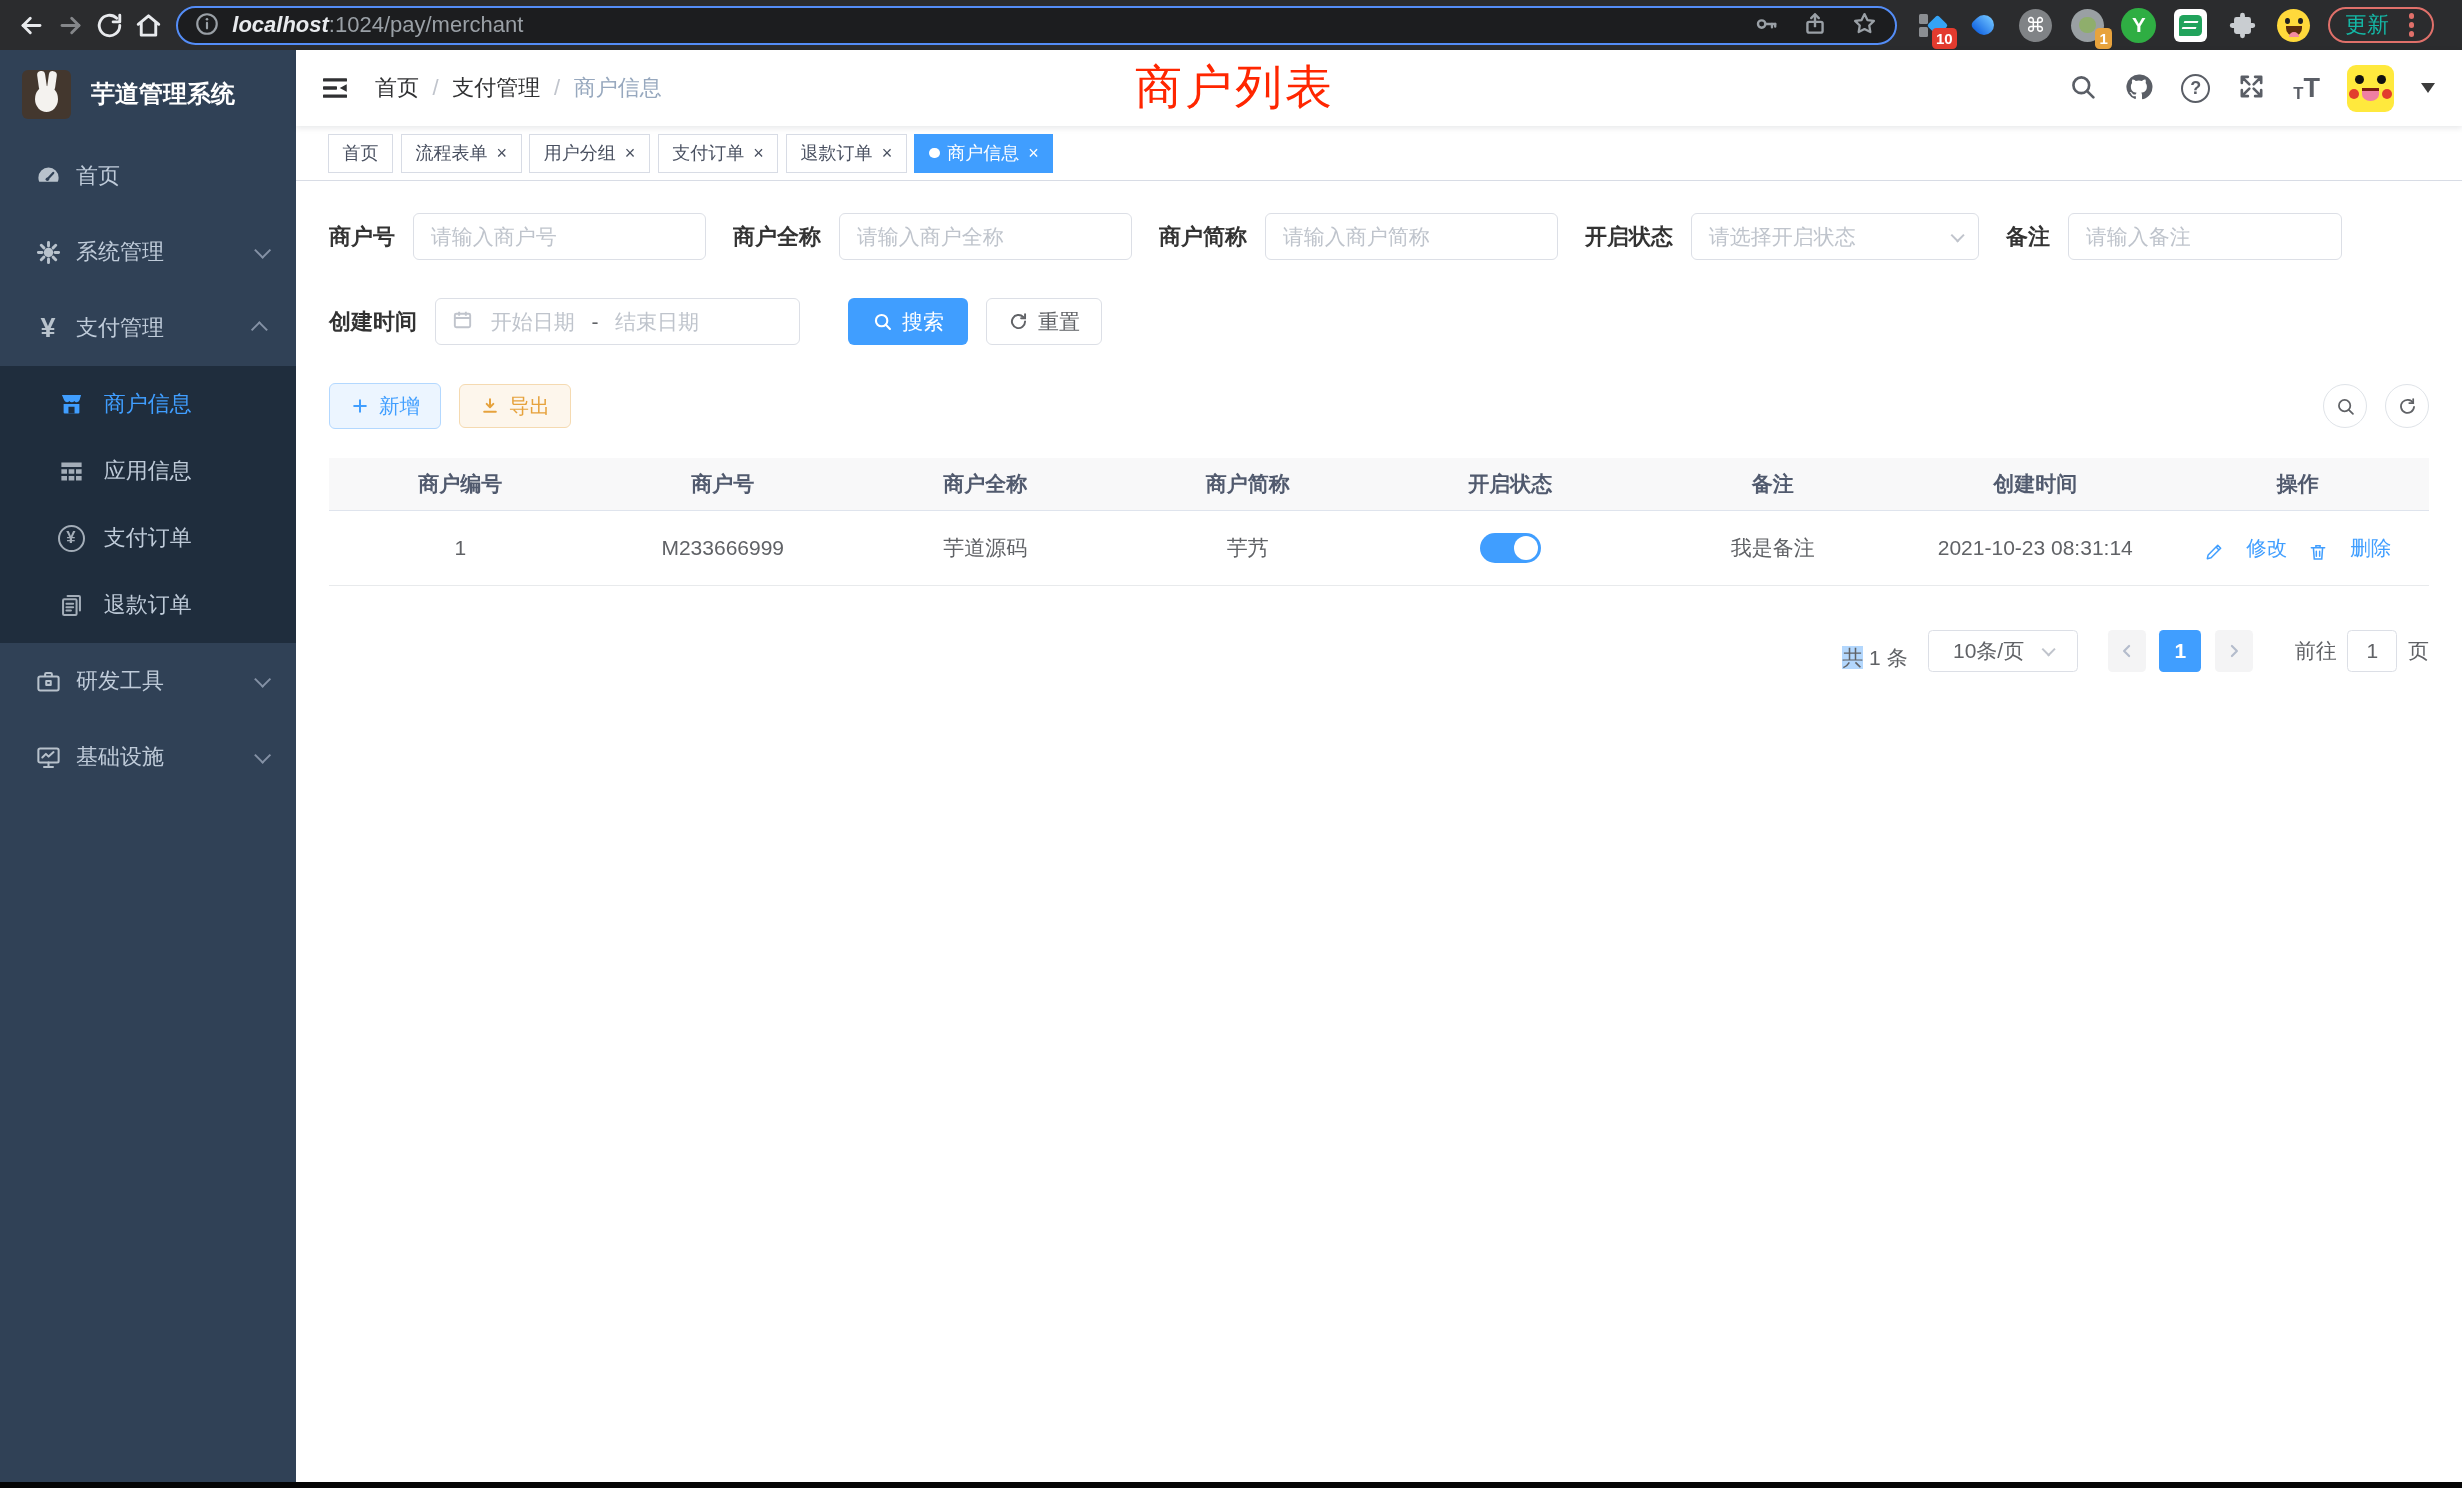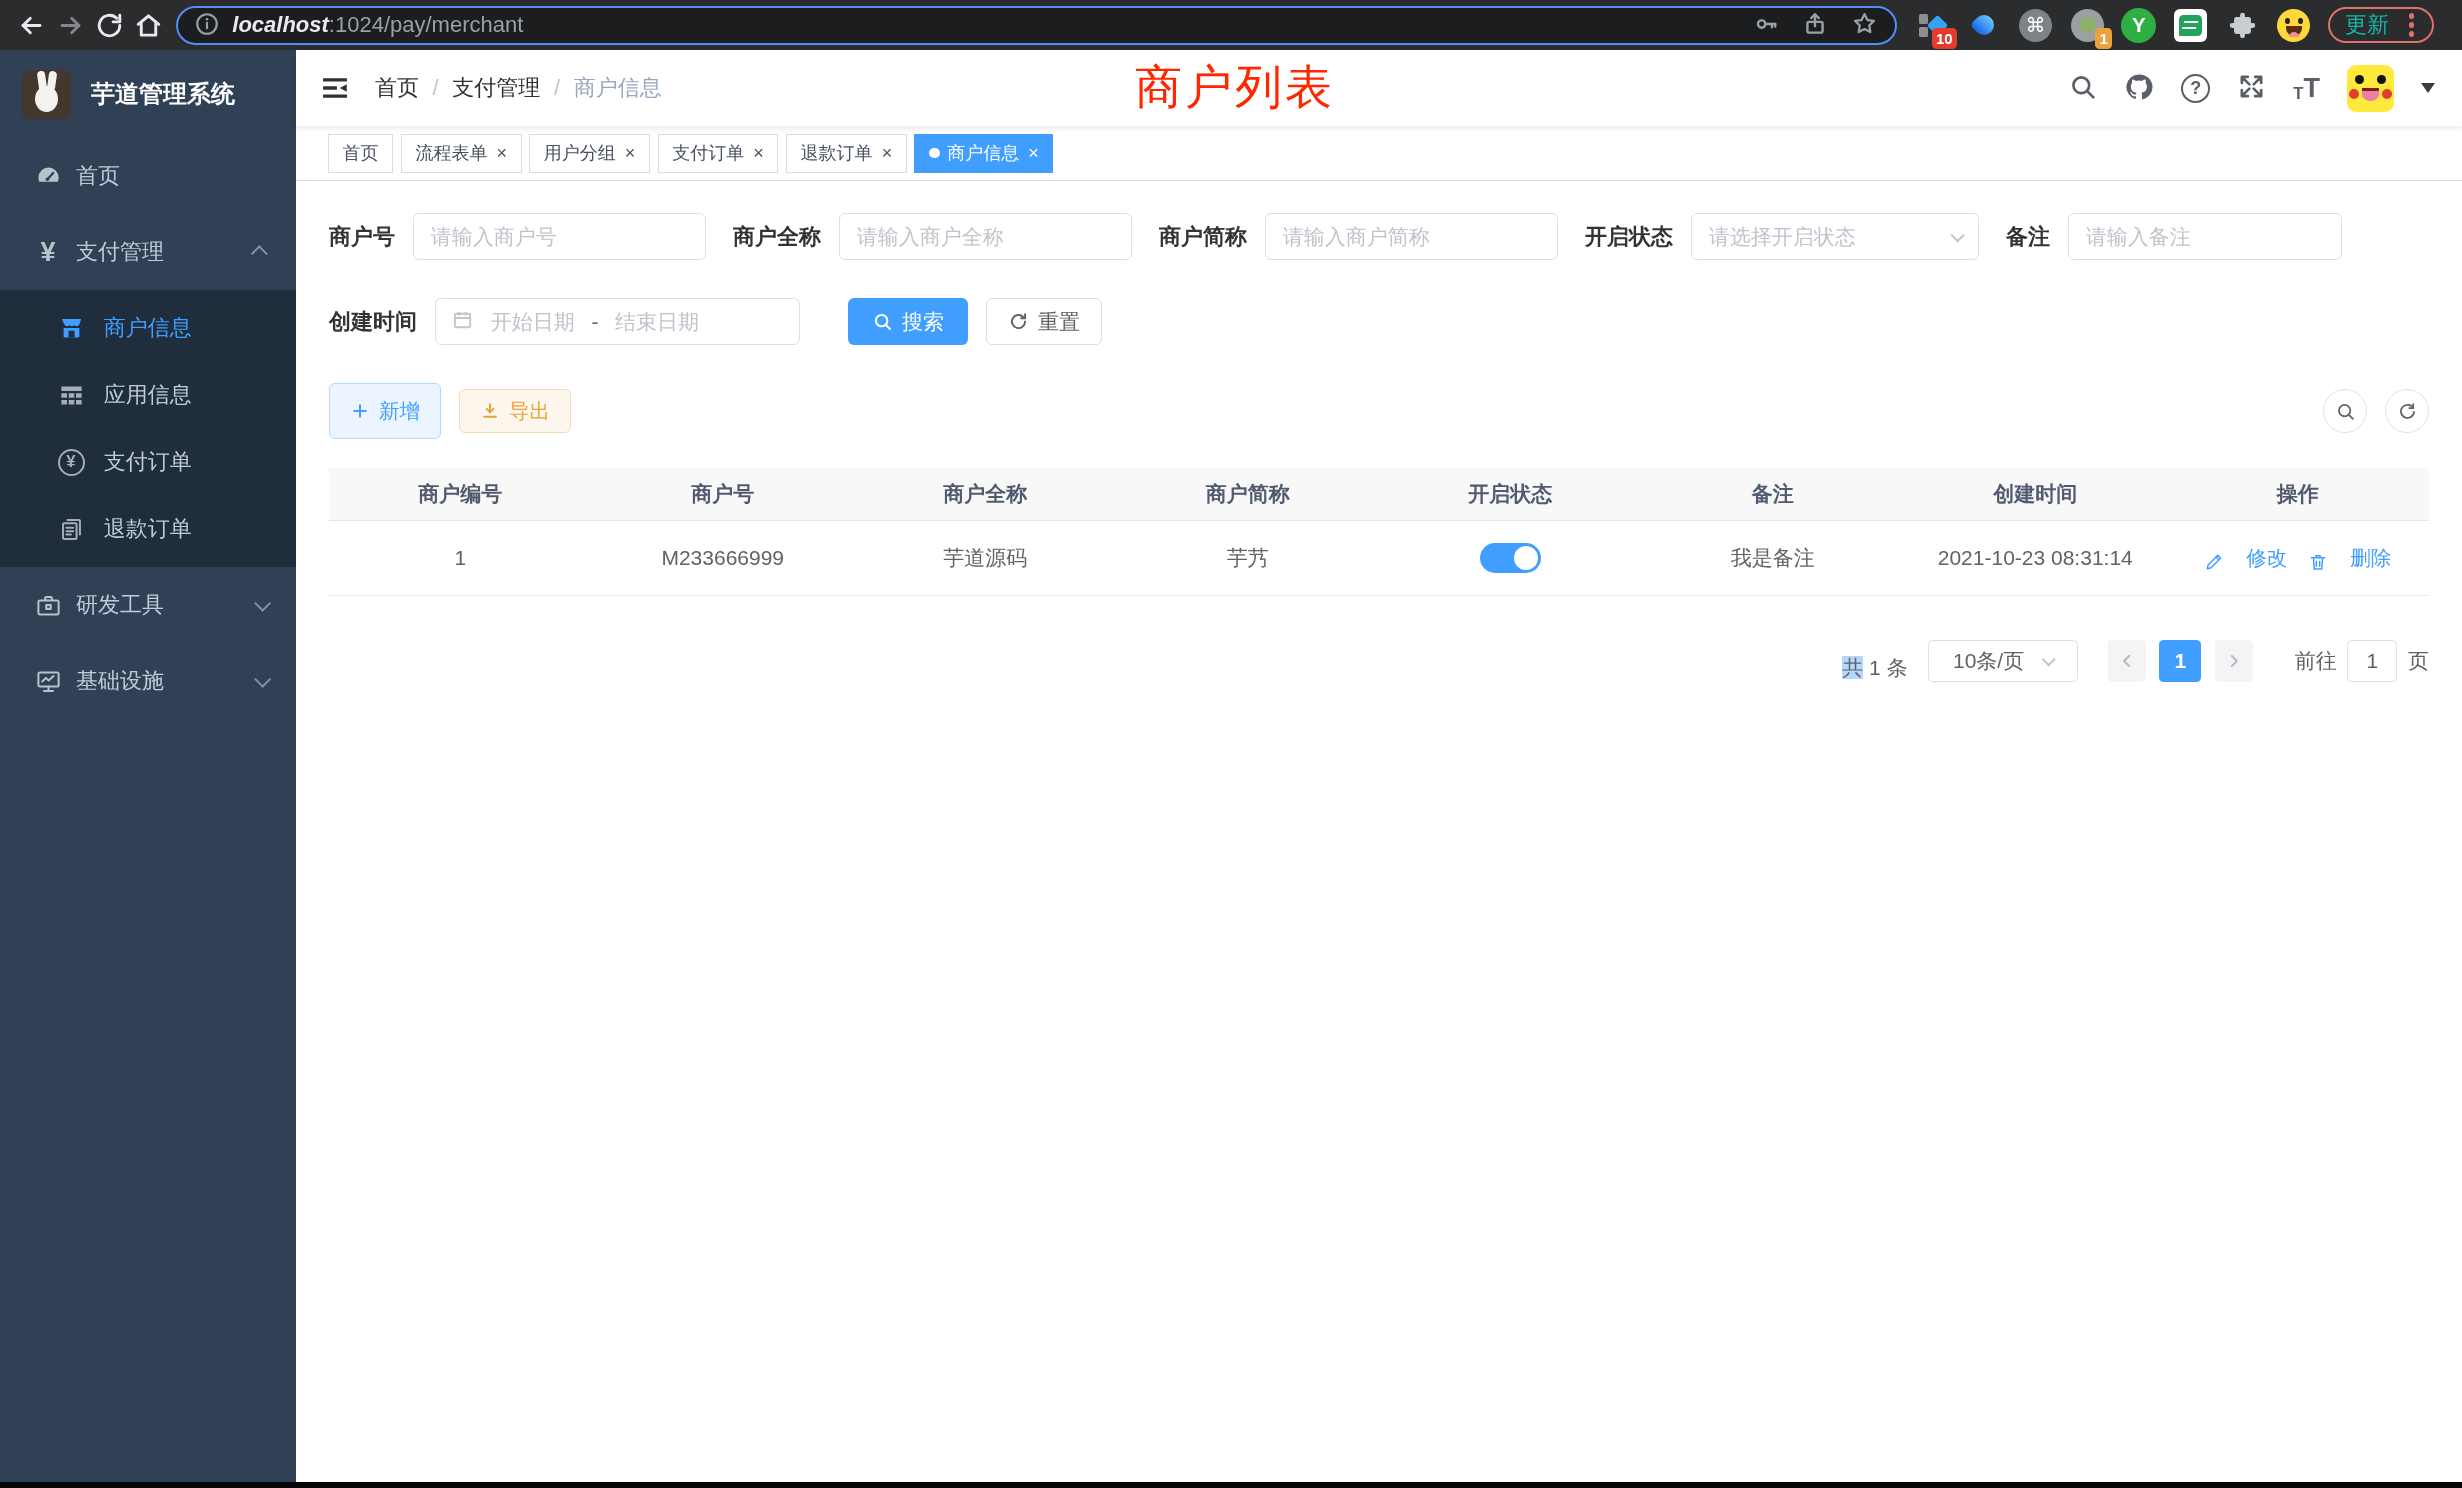--- a/index.html
+++ b/index.html
@@ -92,21 +92,21 @@
   .finput { height:47px; border:1.5px solid #dcdfe6; border-radius:6px; padding:0 16.7px; font-size:21px; color:#606266; width:293px; background:#fff; outline:none; font-family:inherit; }
   .finput::placeholder { color:#bfc4cc; }
   .fselect { width:288px; height:47px; border:1.5px solid #dcdfe6; border-radius:6px; padding:0 16.7px; display:flex; align-items:center; justify-content:space-between; font-size:21px; color:#bfc4cc; background:#fff; }
   .sel-chev { width:10px; height:10px; border-right:2.3px solid #c0c4cc; border-bottom:2.3px solid #c0c4cc; transform:rotate(45deg) translateY(-2.3px); }
   .daterange { width:365px; height:47px; border:1.5px solid #dcdfe6; border-radius:6px; display:flex; align-items:center; padding:0 15px; gap:16.7px; font-size:21px; color:#bfc4cc; background:#fff; }
   .dr-sep { color:#606266; }
   .btn { height:47px; display:inline-flex; align-items:center; justify-content:center; gap:9px; border-radius:6px; font-size:21px; border:1.5px solid transparent; cursor:pointer; font-family:Liberation Serif, serif; }
   .btn-primary { background:#409eff; color:#fff; padding:0 23px; margin-left:21px; }
   .btn-plain { background:#fff; border-color:#dcdfe6; color:#606266; padding:0 21px; margin-left:18px; }
   .toolbar { display:flex; align-items:center; margin-top:3px; }
-  .btn-add { background:#ecf5ff; border-color:#b3d8ff; color:#409eff; height:56px; padding:0 20px; font-size:20.5px; }
+  .btn-add { background:#ecf5ff; border-color:#b3d8ff; color:#409eff; height:46px; padding:0 20px; font-size:20.5px; }
   .btn-export { background:#fdf6ec; border-color:#f5dab1; color:#e6a23c; height:44px; padding:0 20px; margin-left:18px; font-size:20.5px; }
   .tb-right { margin-left:auto; display:flex; gap:18px; }
   .circle-btn { width:44px; height:44px; border-radius:50%; border:1.5px solid #dfe3e8; background:#fff; display:flex; align-items:center; justify-content:center; color:#606266; cursor:pointer; }
 
   .table { margin-top:29px; border-bottom:1.5px solid #e8eaec; }
   .thead { display:flex; height:53px; background:#f8f8f9; border-bottom:1.5px solid #dfe4ed; align-items:center; }
   .th { flex:1; text-align:center; font-size:21px; font-weight:700; color:#515a6e; }
   .trow { display:flex; height:74px; align-items:center; background:#fff; }
   .td { flex:1; display:flex; align-items:center; justify-content:center; font-size:21px; color:#606266; gap:21px; }
   .switch { width:61px; height:30px; border-radius:15px; background:#409eff; position:relative; cursor:pointer; }
@@ -251,20 +251,30 @@
       <span class="mi-ic">
         <svg width="27" height="27" viewBox="0 0 24 24">
             <path fill="#b8c2cc" d="M12 4a9 9 0 0 0-9 9c0 1.3.3 2.6.8 3.7h16.4c.5-1.1.8-2.4.8-3.7a9 9 0 0 0-9-9z"></path>
             <path d="M11.2 14.2l5-5.4" stroke="#304156" stroke-width="2" stroke-linecap="round"></path>
             <circle cx="11" cy="14.5" r="1.6" fill="#304156"></circle>
           </svg>
       </span>
       <span class="mi-label">首页</span>
     </div>
 
+    <div class="mi">
+      <span class="mi-ic">
+        <svg width="27" height="27" viewBox="0 0 24 24" fill="none" stroke="#b8c2cc" stroke-width="2.6" stroke-linecap="round">
+            <circle cx="12" cy="12" r="4.2" fill="#b8c2cc" stroke="none"></circle>
+            <path d="M12 3v3.2M12 17.8V21M3 12h3.2M17.8 12H21M5.6 5.6l2.3 2.3M16.1 16.1l2.3 2.3M18.4 5.6l-2.3 2.3M7.9 16.1l-2.3 2.3"></path>
+          </svg>
+      </span>
+      <span class="mi-label">系统管理</span>
+      <span class="chev"></span>
+    </div>
 
     <div class="mi">
       <span class="mi-ic yen-glyph">¥</span>
       <span class="mi-label">支付管理</span>
       <span class="chev up"></span>
     </div>
 
     <div class="submenu">
       <div class="smi active">
         <span class="smi-ic">

